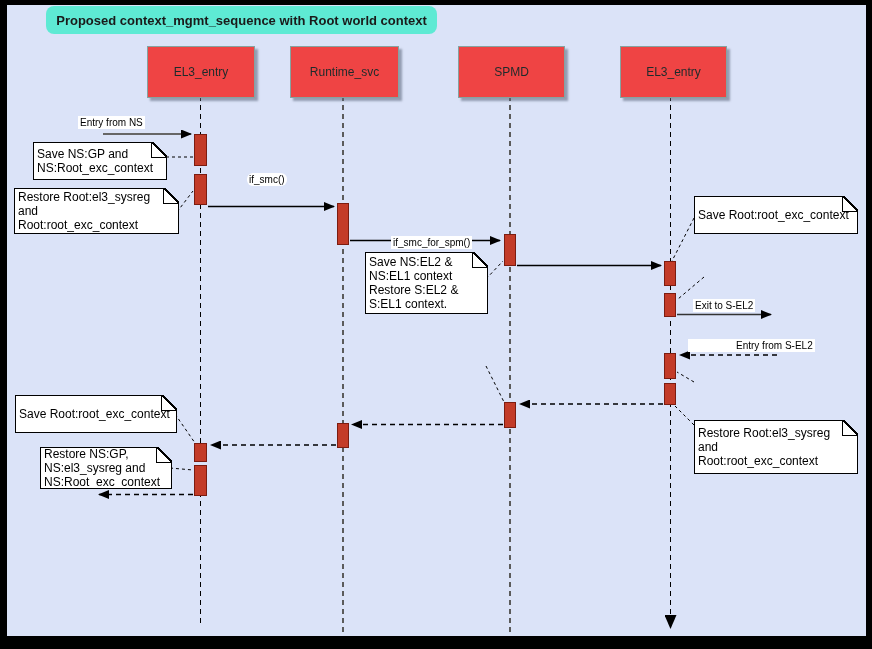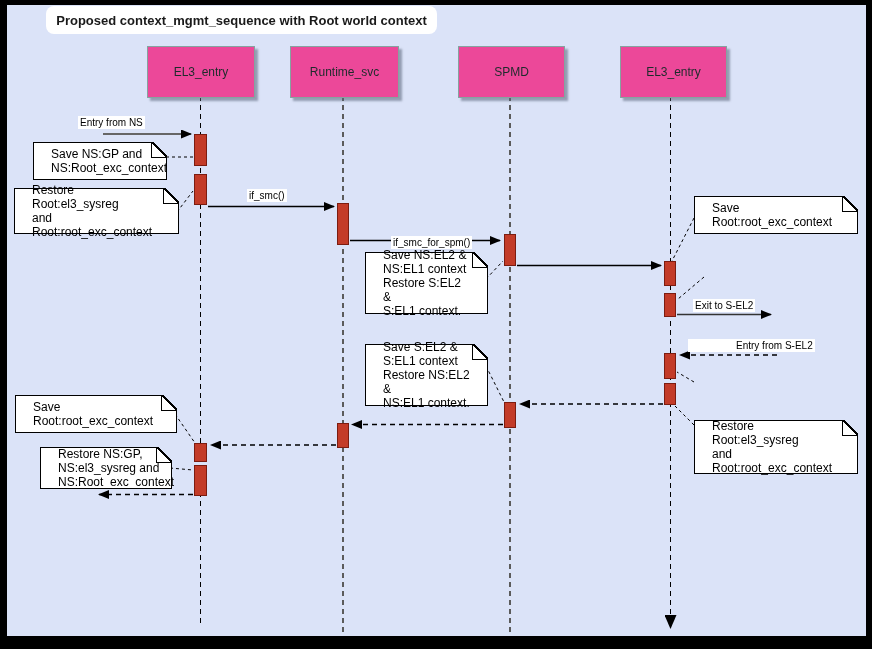--- a/index.html
+++ b/index.html
@@ -7,46 +7,46 @@
     width:872px;height:649px;position:relative;background:#000;
     font-family:"Liberation Sans", sans-serif;overflow:hidden;
   }
   .diagram{
     position:absolute;left:7px;top:5px;width:859px;height:631px;
     background:#dbe3f8;
   }
   .overlay{position:absolute;left:0;top:0;width:859px;height:631px;}
   .title-banner{
     position:absolute;left:39px;top:1px;width:391px;height:28px;
-    background:#ffffff;border-radius:8px;
+    background:#5eead4;border-radius:8px;
     display:flex;align-items:center;justify-content:center;
     font-size:13px;font-weight:bold;color:#1a1a1a;
   }
   .actor{
     position:absolute;width:106px;height:50px;top:41px;
-    background:#ec4899;border:1px solid #86a2a0;
+    background:#ef4444;border:1px solid #86a2a0;
     box-shadow:3px 3px 2px rgba(90,100,120,0.55);
     display:flex;align-items:center;justify-content:center;
     font-size:12px;color:#1d2b2b;
   }
   .bar{
     position:absolute;width:12px;
     background:#c33b28;border:1px solid #7c1c10;box-sizing:border-box;
   }
   .msg-label{
     position:absolute;background:#ffffff;padding:0 2px;
     font-size:10px;color:#000;white-space:nowrap;line-height:13px;
   }
   .note{
     position:absolute;background:#ffffff;border:1px solid #000;
     display:flex;align-items:center;box-sizing:content-box;
   }
   .note-text{
     font-size:12px;line-height:14px;color:#000;
-    white-space:pre-line;padding:2px 17px;display:block;
+    white-space:pre-line;padding:2px 3px;display:block;
   }
   .fold{
     position:absolute;top:-1px;right:-1px;width:15px;height:15px;
     background:linear-gradient(225deg,#dbe3f8 0%,#dbe3f8 46%,#000 46%,#000 54%,#fff 54%,#fff 100%);
     border-left:1px solid #000;border-bottom:1px solid #000;
   }
 </style>
 </head>
 <body>
 
@@ -113,21 +113,21 @@
   <div class="bar" style="left:657px;top:256px;height:25px;"></div>
   <div class="bar" style="left:657px;top:288px;height:24px;"></div>
   <div class="bar" style="left:657px;top:348px;height:26px;"></div>
   <div class="bar" style="left:657px;top:378px;height:22px;"></div>
   <div class="bar" style="left:497px;top:397px;height:26px;"></div>
   <div class="bar" style="left:330px;top:418px;height:25px;"></div>
   <div class="bar" style="left:187px;top:438px;height:19px;width:13px;"></div>
   <div class="bar" style="left:187px;top:460px;height:31px;width:13px;"></div>
 
   <div class="msg-label" style="left:71px;top:111px;">Entry from NS</div>
-  <div class="msg-label" style="left:240px;top:184px;">if_smc()</div>
+  <div class="msg-label" style="left:240px;top:168px;border-radius:6px;">if_smc()</div>
   <div class="msg-label" style="left:384px;top:219px;margin-top:12px;">if_smc_for_spm()</div>
   <div class="msg-label" style="left:686px;top:294px;">Exit to S-EL2</div>
   <div class="msg-label" style="left:681px;top:334px;padding-left:48px;">Entry from S-EL2</div>
 
   <div class="note" style="left:26px;top:137px;width:132px;height:36px;">
     <i class="fold"></i>
     <span class="note-text">Save NS:GP and
 NS:Root_exc_context</span>
   </div>
   <div class="note" style="left:7px;top:183px;width:163px;height:44px;">
@@ -146,27 +146,20 @@
   <div class="note" style="left:687px;top:191px;width:162px;height:36px;">
     <i class="fold"></i>
     <span class="note-text">Save Root:root_exc_context</span>
   </div>
   <div class="note" style="left:687px;top:415px;width:162px;height:52px;">
     <i class="fold"></i>
     <span class="note-text">Restore Root:el3_sysreg
 and
 Root:root_exc_context</span>
   </div>
-  <div class="note" style="left:358px;top:339px;width:121px;height:60px;">
-    <i class="fold"></i>
-    <span class="note-text">Save S:EL2 &amp;
-S:EL1 context
-Restore NS:EL2 &amp;
-NS:EL1 context.</span>
-  </div>
   <div class="note" style="left:8px;top:390px;width:160px;height:36px;">
     <i class="fold"></i>
     <span class="note-text">Save Root:root_exc_context</span>
   </div>
   <div class="note" style="left:33px;top:442px;width:130px;height:40px;">
     <i class="fold"></i>
     <span class="note-text">Restore NS:GP,
 NS:el3_sysreg and
 NS:Root_exc_context</span>
   </div>

